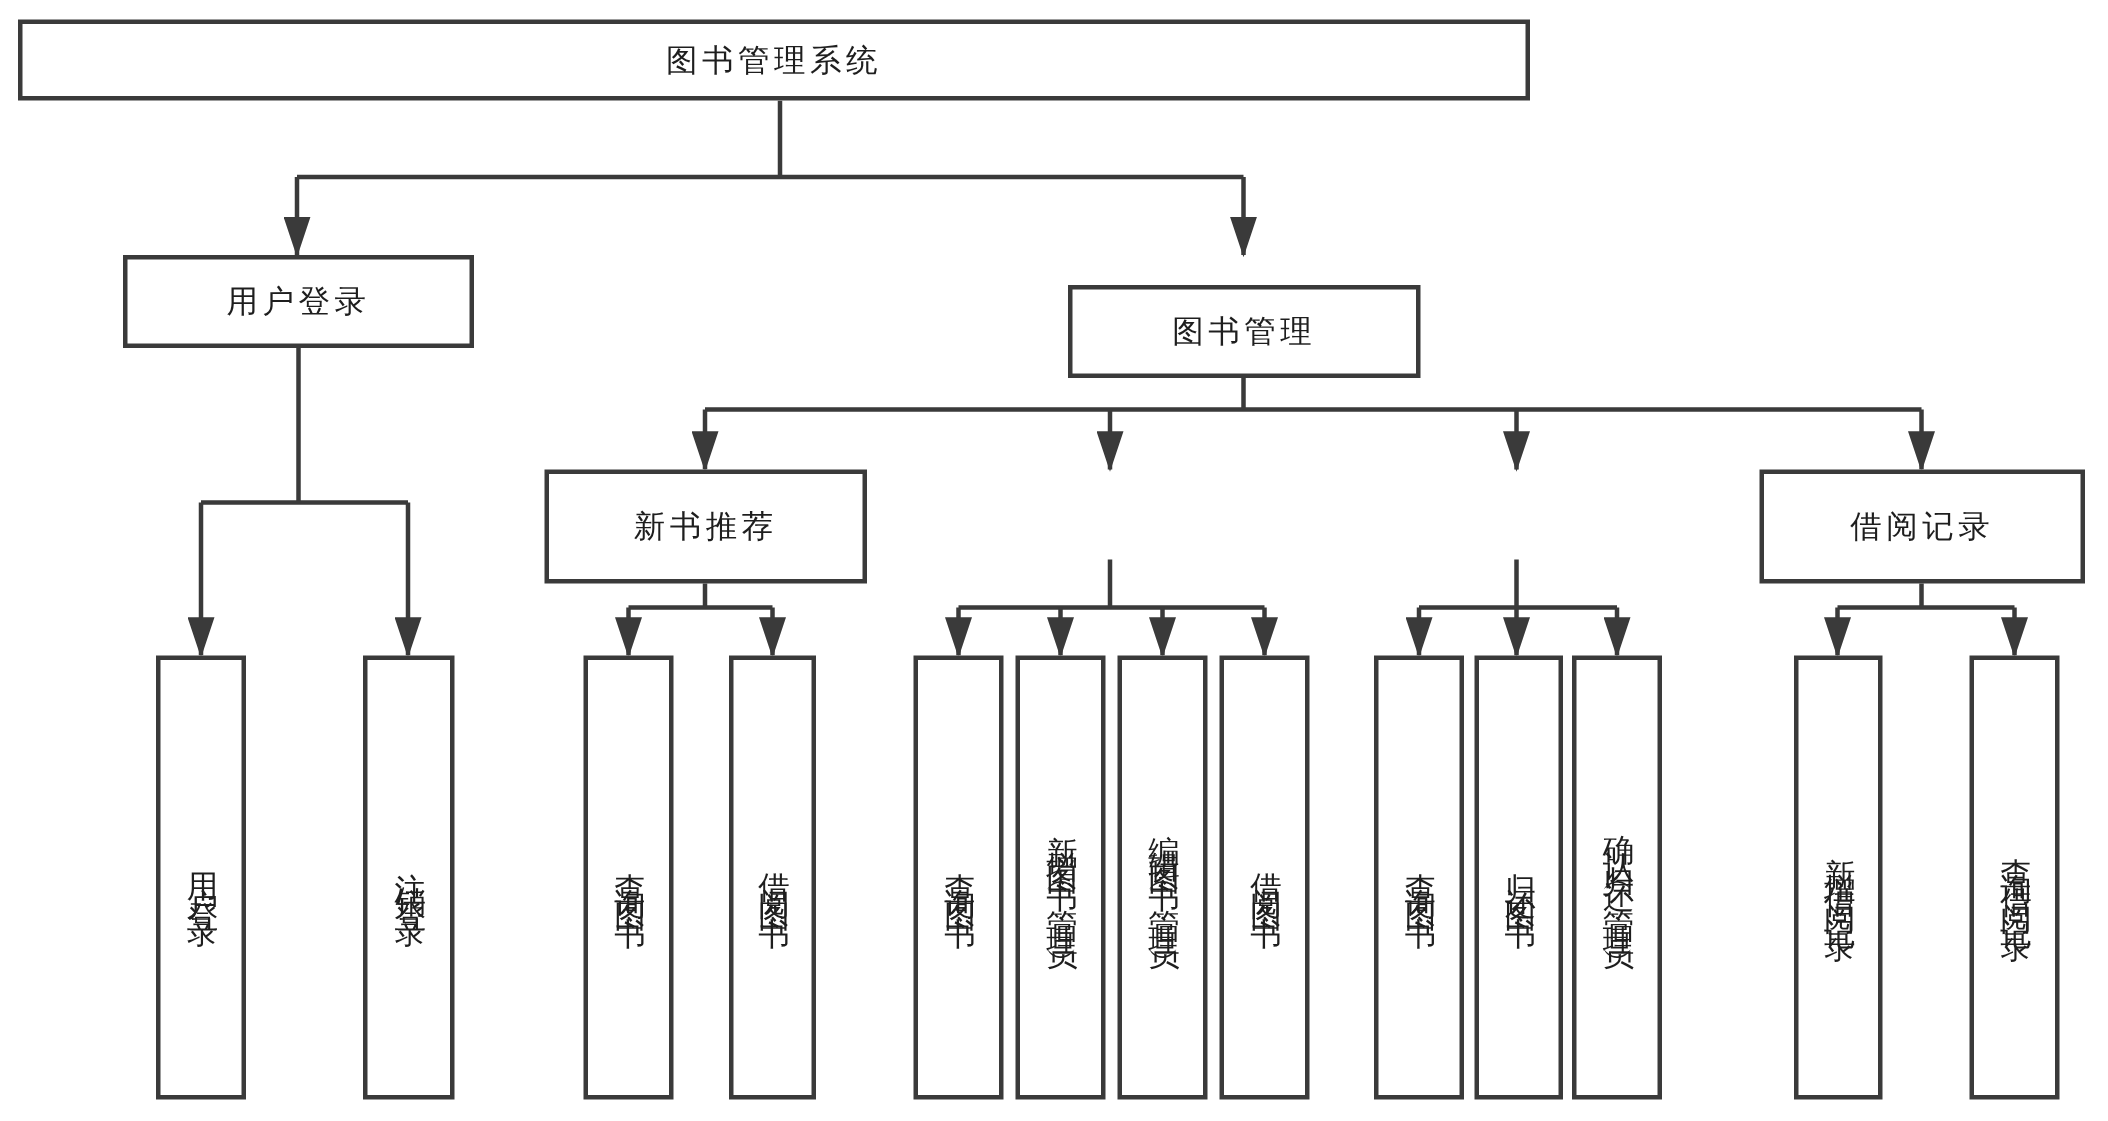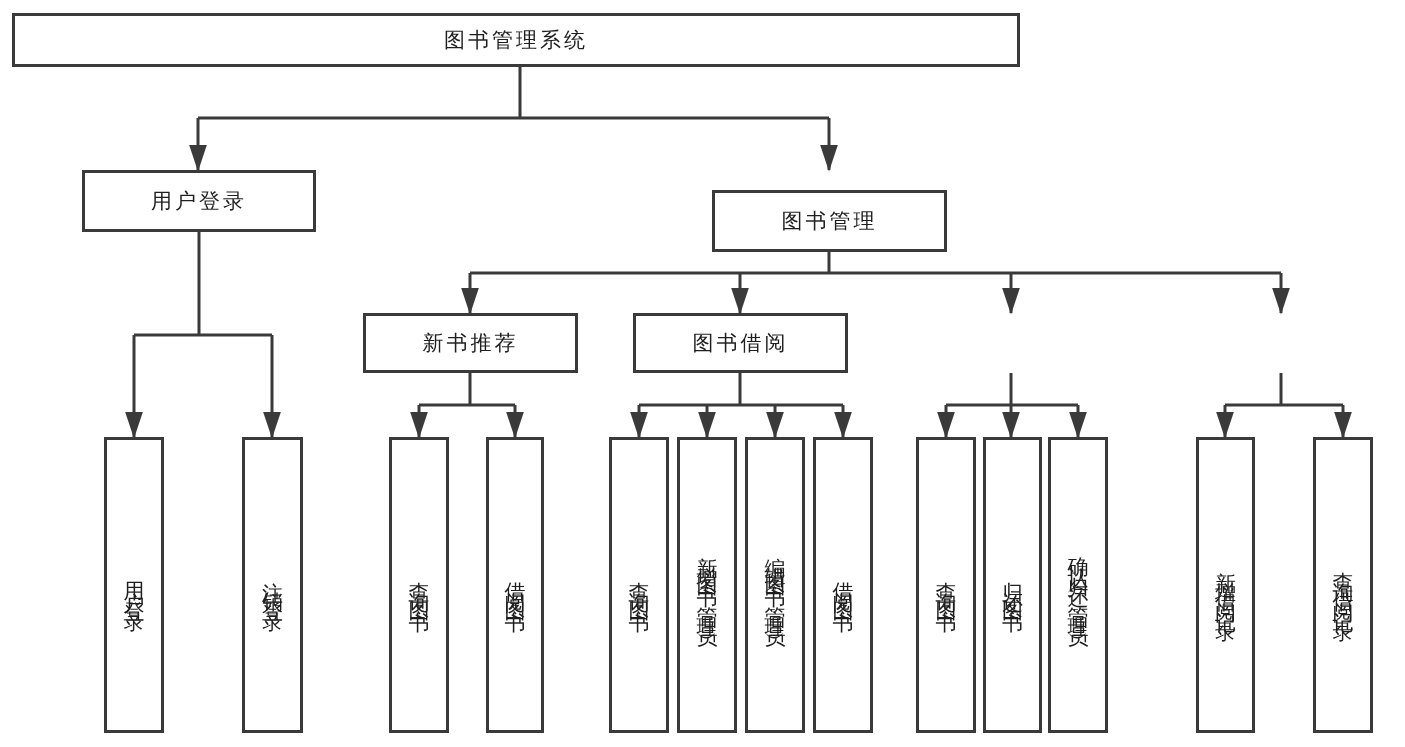--- a/index.html
+++ b/index.html
@@ -39,21 +39,21 @@
   }
   .hlabel {
     font-size: 21px;
     letter-spacing: 3px;
     white-space: nowrap;
     color: var(--text);
   }
   .root-box   { left: 12px;  top: 13px;  width: 1008px; height: 54px; }
   .lv2-a      { left: 82px;  top: 170px; width: 234px;  height: 62px; }
   .lv2-b      { left: 712px; top: 170px; width: 235px;  height: 62px; margin-top: 20px; }
-  .lv3        { top: 313px; height: 60px; }
+  .lv3        { top: 313px; height: 76px; }
   .leaf       { top: 437px; height: 296px; }
   .vlabel {
     writing-mode: vertical-rl;
     text-orientation: mixed;
     font-size: 21px;
     line-height: 1.05;
     letter-spacing: 10px;
     color: var(--text);
   }
   .watermark {
@@ -135,22 +135,22 @@
   <div class="node lv2-a">
     <span class="hlabel">用户登录</span>
   </div>
   <div class="node lv2-b">
     <span class="hlabel">图书管理</span>
   </div>
 
   <div class="node lv3" style="left:363px;width:215px">
     <span class="hlabel">新书推荐</span>
   </div>
-  <div class="node lv3" style="left:633px;width:215px">
-    <span class="hlabel">图书借阅</span>
+  <div class="node lv3" style="left:1173px;width:217px">
+    <span class="hlabel">借阅记录</span>
   </div>
 
   <div class="node leaf" style="left:104px;width:60px">
     <span class="vlabel">用户登录</span>
   </div>
   <div class="node leaf" style="left:242px;width:61px">
     <span class="vlabel">注销登录</span>
   </div>
 
   <div class="node leaf" style="left:389px;width:60px">

